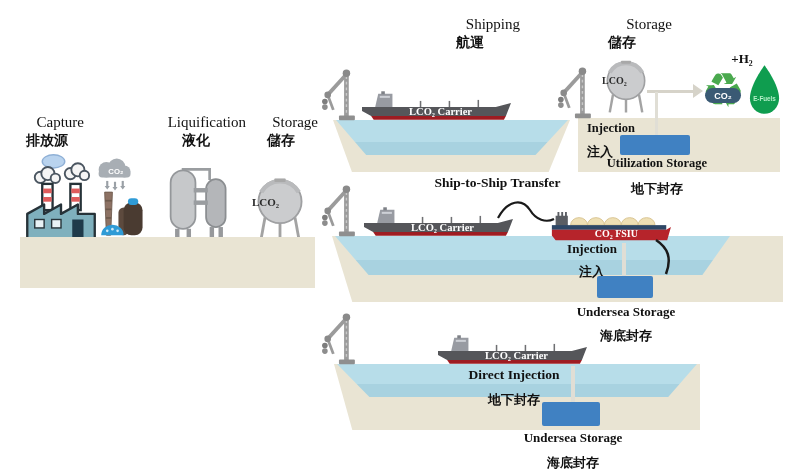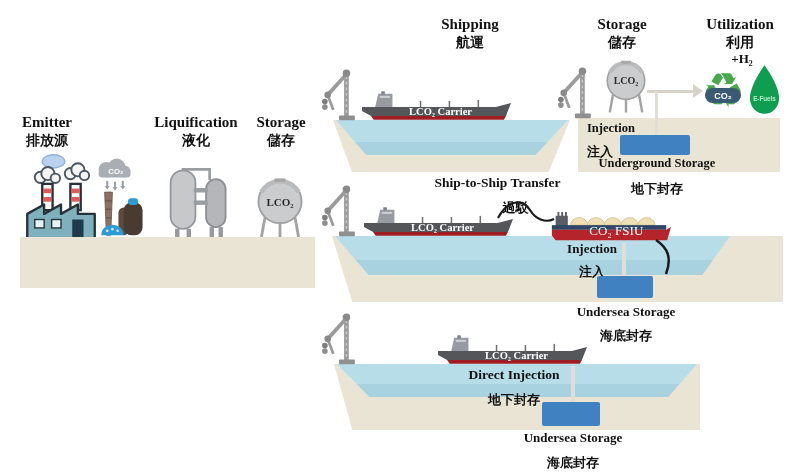--- a/index.html
+++ b/index.html
@@ -1,36 +1,36 @@
 <!DOCTYPE html>
 <html><head>
 <meta charset="utf-8">
 <style>
   html,body{margin:0;padding:0;background:#fff;}
   .canvas{position:relative;width:800px;height:473px;background:#fff;
           font-family:"Liberation Serif",serif;color:#111;overflow:hidden;}
   .abs{position:absolute;}
   .hdr{text-align:center;line-height:1.12;}
-  .hdr .en{font-weight:bold;font-size:15px;}
+  .hdr .en{font-weight:normal;font-size:15px;text-align:right;}
   .hdr .zh{font-weight:bold;font-size:14px;margin-top:2px;}
   .lbl-en{font-weight:bold;font-size:13px;white-space:nowrap;}
   .lbl-zh{font-weight:bold;font-size:13px;white-space:nowrap;margin-top:8px;}
   .center{text-align:center;}
   .land{background:#e9e4d3;}
   .water{background:linear-gradient(to bottom,#b7dde9 62%,#a8d2e0 62%);}
   .reservoir{background:#4081c2;border-radius:2px;}
   .vline{background:#e0ded5;}
   .hline{background:#d6d3c9;}
   .arrow-down{width:0;height:0;border-left:8px solid transparent;border-right:8px solid transparent;border-top:11px solid #e0ded5;}
   .arrow-down.warm{border-top-color:#d6d3c9;}
   .arrow-right{width:0;height:0;border-top:7px solid transparent;border-bottom:7px solid transparent;border-left:10px solid #d6d3c9;}
   .ship svg{display:block;width:100%;height:100%;}
   .ship-label{position:absolute;left:53%;transform:translateX(-50%);bottom:7px;color:#fff;font-weight:bold;font-size:10.5px;white-space:nowrap;}
-  .fsiu-label{position:absolute;left:55%;transform:translateX(-50%);bottom:3px;color:#fff;font-weight:normal;font-size:13px;white-space:nowrap;}
-  .tank-label{position:absolute;text-align:center;font-weight:bold;color:#2b2b2b;}
+  .fsiu-label{position:absolute;left:55%;transform:translateX(-50%);bottom:3px;color:#fff;font-weight:bold;font-size:10px;white-space:nowrap;}
+  .tank-label{position:absolute;font-weight:bold;color:#2b2b2b;}
   .recycle-glyph{font-family:"DejaVu Sans",sans-serif;color:#4aa94e;font-size:48px;line-height:48px;}
   .co2-cloud{background:#3a5a74;color:#fff;border-radius:8px;font-size:9px;font-weight:bold;
              display:flex;align-items:center;justify-content:center;font-family:"Liberation Sans",sans-serif;}
 </style>
 </head>
 <body>
 
 <div class="canvas">
 
   <svg width="0" height="0" style="position:absolute" aria-hidden="true">
@@ -80,21 +80,21 @@
             <line x1="48" y1="42" x2="52" y2="64"></line>
         </g>
         <circle cx="32" cy="25" r="23" fill="#cbccce" stroke="#9fa0a2" stroke-width="2"></circle>
         <path d="M12,15 a23,23 0 0 1 40,0" fill="none" stroke="#b9babc" stroke-width="5"></path>
         <rect x="26" y="0" width="12" height="4" rx="1" fill="#a8a8a8"></rect>
       </symbol>
     </defs>
   </svg>
 
   <div class="abs hdr" style="left:10px;top:114px;width:74px">
-    <div class="en">Emitter</div>
+    <div class="en">Capture</div>
     <div class="zh">排放源</div>
   </div>
   <div class="abs hdr" style="left:146px;top:114px;width:100px">
     <div class="en">Liquification</div>
     <div class="zh">液化</div>
   </div>
   <div class="abs hdr" style="left:244px;top:114px;width:74px">
     <div class="en">Storage</div>
     <div class="zh">儲存</div>
   </div>
@@ -175,24 +175,20 @@
   <div class="abs land" style="left:20px;top:237px;width:295px;height:51px"></div>
 
   <div class="abs hdr" style="left:420px;top:16px;width:100px">
     <div class="en">Shipping</div>
     <div class="zh">航運</div>
   </div>
   <div class="abs hdr" style="left:572px;top:16px;width:100px">
     <div class="en">Storage</div>
     <div class="zh">儲存</div>
   </div>
-  <div class="abs hdr" style="left:690px;top:16px;width:100px">
-    <div class="en">Utilization</div>
-    <div class="zh">利用</div>
-  </div>
   <div class="abs center" style="left:712px;top:51px;width:60px;font-weight:bold;font-size:13px">+H₂</div>
 
   <div class="abs land" style="left:333px;top:120px;width:237px;height:52px;clip-path:polygon(0 0,100% 0,91% 100%,8% 100%)"></div>
   <div class="abs water" style="left:336px;top:120px;width:232px;height:35px;clip-path:polygon(0 0,100% 0,86% 100%,13% 100%)"></div>
   <div class="abs land" style="left:578px;top:118px;width:202px;height:54px"></div>
 
   <svg class="abs" style="left:316px;top:63px;width:44px;height:60px" viewBox="0 0 44 64">
       <use href="#sym-crane"></use>
     </svg>
   <svg class="abs" style="left:552px;top:61px;width:44px;height:60px" viewBox="0 0 44 64">
@@ -213,32 +209,31 @@
 
   <div class="abs hline" style="left:647px;top:90px;width:46px;height:3px"></div>
   <div class="abs arrow-right" style="left:693px;top:84px"></div>
   <div class="abs vline" style="left:655px;top:92px;width:3px;height:50px"></div>
   <div class="abs arrow-down warm" style="left:649px;top:142px"></div>
 
   <div class="abs reservoir" style="left:620px;top:135px;width:70px;height:20px"></div>
 
   <div class="abs lbl-en" style="left:587px;top:121px;font-size:12.5px">Injection</div>
   <div class="abs lbl-zh" style="left:587px;top:135px">注入</div>
-  <div class="abs lbl-en center" style="left:582px;top:156px;width:150px;font-size:12.5px">Underground Storage</div>
+  <div class="abs lbl-en center" style="left:582px;top:156px;width:150px;font-size:12.5px">Utilization Storage</div>
   <div class="abs lbl-zh center" style="left:582px;top:172px;width:150px">地下封存</div>
 
   <div class="abs recycle-glyph" style="left:697px;top:66px;width:52px;text-align:center">♻</div>
   <div class="abs co2-cloud" style="left:705px;top:88px;width:36px;height:15px">CO₂</div>
   <svg class="abs" style="left:747px;top:63px;width:35px;height:53px" viewBox="0 0 36 54">
     <path d="M18,2 C18,2 33,22 33,36 a15,16 0 1 1 -30,0 C3,22 18,2 18,2 Z" fill="#0f9d4f"></path>
     <text x="18" y="39" font-size="6.5" fill="#b4efc8" text-anchor="middle" font-weight="bold" font-family="Liberation Sans, sans-serif">E-Fuels</text>
   </svg>
 
   <div class="abs lbl-en center" style="left:415px;top:175px;width:165px;font-size:13.5px">Ship-to-Ship Transfer</div>
-  <div class="abs lbl-zh center" style="left:433px;top:191px;width:165px">過駁</div>
 
   <div class="abs land" style="left:332px;top:236px;width:451px;height:66px;clip-path:polygon(0 0,100% 0,100% 100%,4.5% 100%)"></div>
   <div class="abs water" style="left:335px;top:236px;width:395px;height:39px;clip-path:polygon(0 0,100% 0,93% 100%,8.5% 100%)"></div>
 
   <svg class="abs" style="left:316px;top:179px;width:44px;height:60px" viewBox="0 0 44 64">
       <use href="#sym-crane"></use>
     </svg>
 
   <div class="abs ship" style="left:362px;top:206px;width:152px;height:34px">
     <svg viewBox="0 0 300 64">

